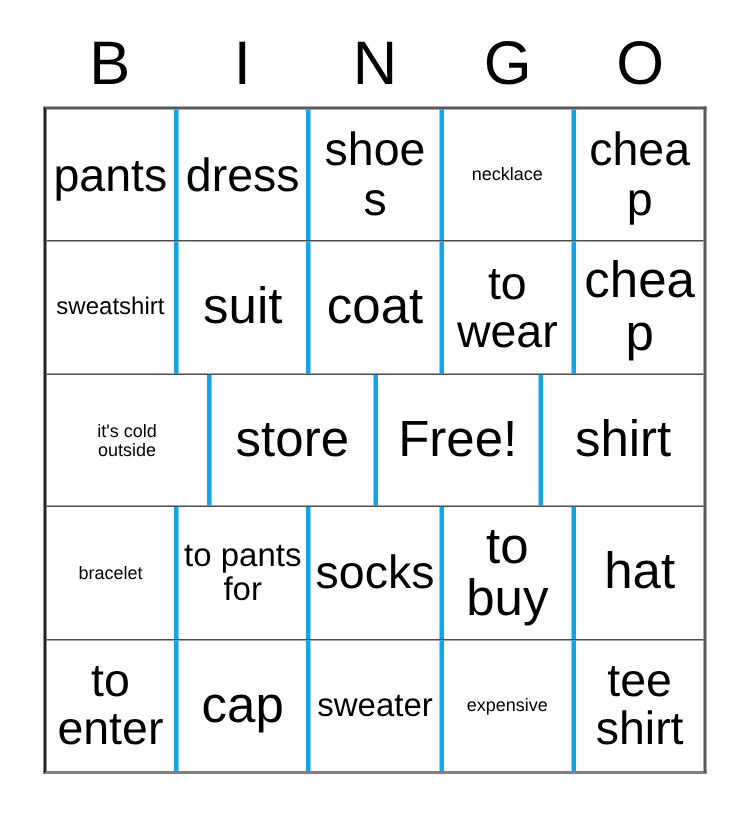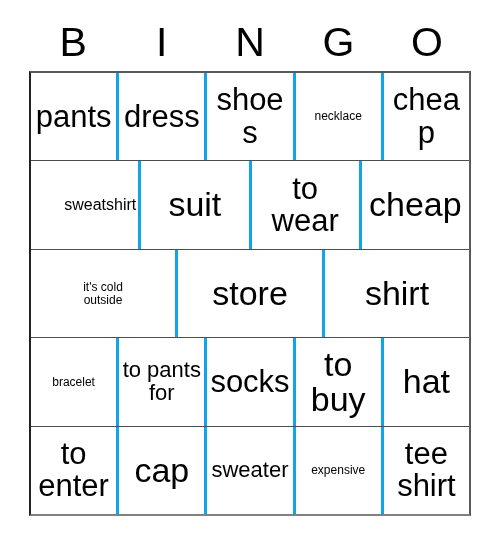--- a/index.html
+++ b/index.html
@@ -83,21 +83,21 @@
     width: 100%;
     line-height: 1.04;
     white-space: pre-line;
     word-break: break-word;
   }
   
   .fs-xl  { font-size: 34px; }
   .fs-lg  { font-size: 31px; }
   .fs-md  { font-size: 22px; }
   .fs-sm  { font-size: 12px; }
-  .fs-xs  { font-size: 16px; text-align: right; }
+  .fs-xs  { font-size: 16px; }
 </style>
 </head>
 <body>
 
 <div id="bingo-card">
 
   <div id="header-row">
     <div class="header-letter">B</div>
     <div class="header-letter">I</div>
     <div class="header-letter">N</div>
@@ -126,37 +126,43 @@
     </div>
 
     <div class="grid-row">
       <div class="grid-cell">
           <span class="cell-text fs-xs">sweatshirt</span>
         </div>
       <div class="grid-cell">
           <span class="cell-text fs-xl">suit</span>
         </div>
       <div class="grid-cell">
+          <span class="cell-text fs-xl">coat</span>
+        </div>
+      <div class="grid-cell">
           <span class="cell-text fs-lg">to
 wear</span>
         </div>
       <div class="grid-cell">
           <span class="cell-text fs-xl">cheap</span>
         </div>
     </div>
 
     <div class="grid-row">
       <div class="grid-cell">
           <span class="cell-text fs-sm">it's cold
 outside</span>
         </div>
       <div class="grid-cell">
           <span class="cell-text fs-xl">store</span>
         </div>
       <div class="grid-cell">
+          <span class="cell-text fs-xl">Free!</span>
+        </div>
+      <div class="grid-cell">
           <span class="cell-text fs-xl">shirt</span>
         </div>
     </div>
 
     <div class="grid-row">
       <div class="grid-cell">
           <span class="cell-text fs-sm">bracelet</span>
         </div>
       <div class="grid-cell">
           <span class="cell-text fs-md">to pants

